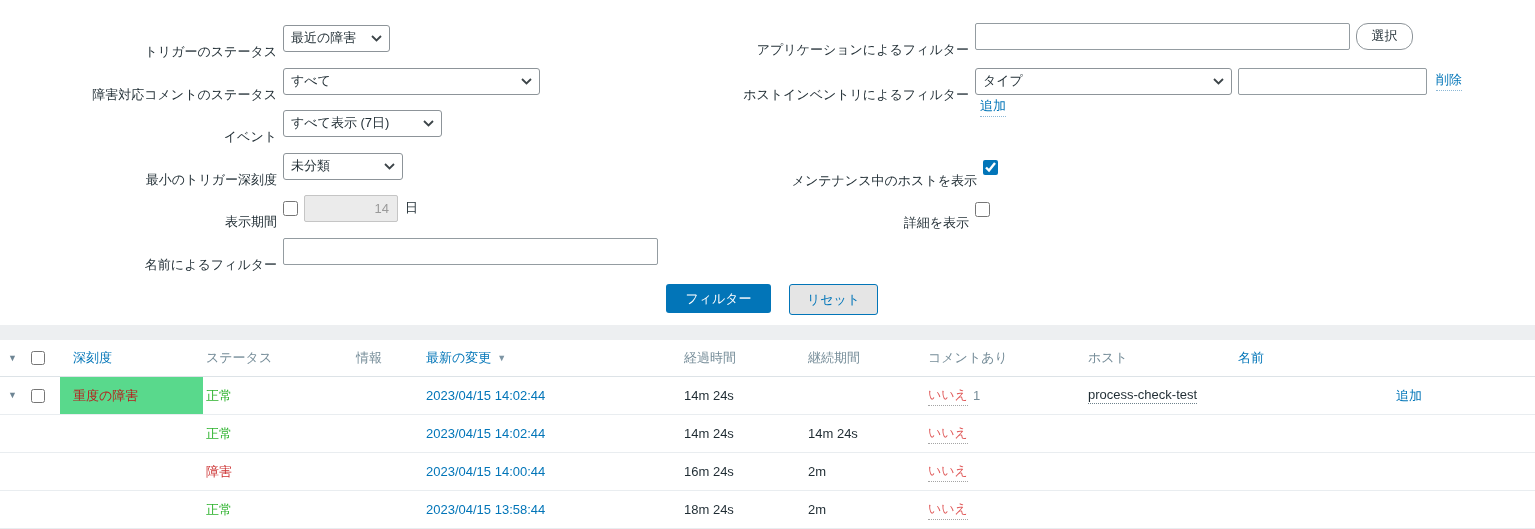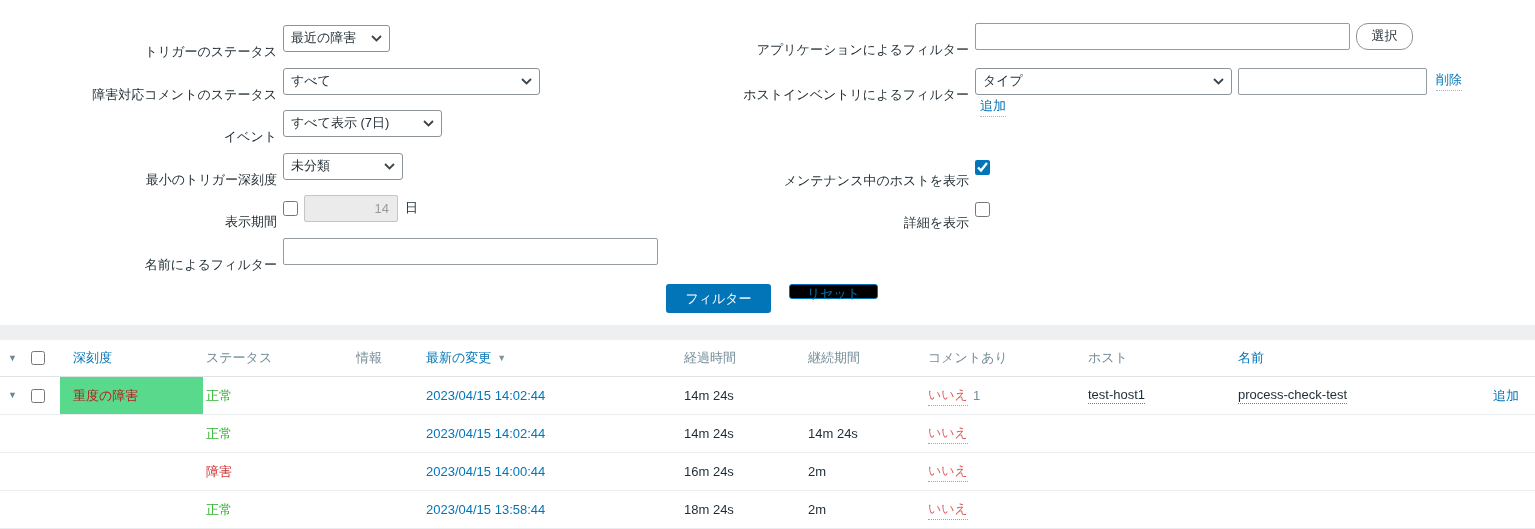--- a/index.html
+++ b/index.html
@@ -24,21 +24,21 @@
 
   .btn-plain { height:27px; border:1px solid #8d9499; border-radius:3px; background:#fff;
                padding:0 12px; font-size:13px; color:#1f2c33; cursor:pointer;
                font-family:"Liberation Sans",sans-serif; }
   .dlink { color:var(--accent); text-decoration:none; border-bottom:1px dotted #8cb8d6;
            cursor:pointer; padding-bottom:1px; }
 
   .btnbar { position:absolute; top:284px; left:666px; display:flex; gap:18px; }
   .btn-primary { min-width:105px; height:29px; background:var(--accent); color:#fff; border:none;
                  border-radius:3px; font-size:13px; cursor:pointer; font-family:"Liberation Sans",sans-serif; }
-  .btn-secondary { min-width:89px; height:15px; background:#000000; color:var(--accent);
+  .btn-secondary { min-width:89px; height:31px; background:#e5e5e5; color:var(--accent);
                    border:1px solid var(--accent); border-radius:3px; font-size:13px; cursor:pointer;
                    font-family:"Liberation Sans",sans-serif; }
 
   .gap-band { position:absolute; top:325px; left:0; width:100%; height:15px; background:#edeff1; }
 
   
   .table { position:absolute; top:340px; left:0; width:1535px; }
   .trow { display:grid;
           grid-template-columns:26px 34px 143px 150px 70px 258px 124px 120px 160px 150px 203px 1fr;
           align-items:stretch; height:38px; border-bottom:1px solid #e9edf0; background:#fff; }
@@ -145,21 +145,21 @@
         </span>
     </div>
     <input type="text" class="tin" style="width: 189px; margin-left: 6px;" value="">
     <a class="dlink" style="margin-left:9px;">削除</a>
   </div>
 
   <div class="frow" style="top:97px; left:980px;">
     <a class="dlink">追加</a>
   </div>
 
-  <div class="frow" style="top:144px; left:0;">
+  <div class="frow" style="top:144px; left:8px;">
     <div class="flabel rw">メンテナンス中のホストを表示</div>
     <input type="checkbox" class="cb" checked="" style="">
   </div>
 
   <div class="frow" style="top:186px; left:0;">
     <div class="flabel rw">詳細を表示</div>
     <input type="checkbox" class="cb" style="">
   </div>
 
   <div class="btnbar">
@@ -211,23 +211,20 @@
       <div class="cell">
           <a class="datelink">2023/04/15 14:02:44</a>
         </div>
       <div class="cell">14m 24s</div>
       <div class="cell"></div>
       <div class="cell">
         <a class="acklink">いいえ</a>
         <span class="ackcount">1</span>
       </div>
       <div class="cell">
-          <a class="plainlink">test-host1</a>
-        </div>
-      <div class="cell">
           <a class="plainlink">process-check-test</a>
         </div>
       <div class="cell c-desc">
           <a class="addlink">追加</a>
         </div>
     </div>
 
     <div class="trow">
       <div class="cell c-arrow"></div>
         <div class="cell c-check"></div>

